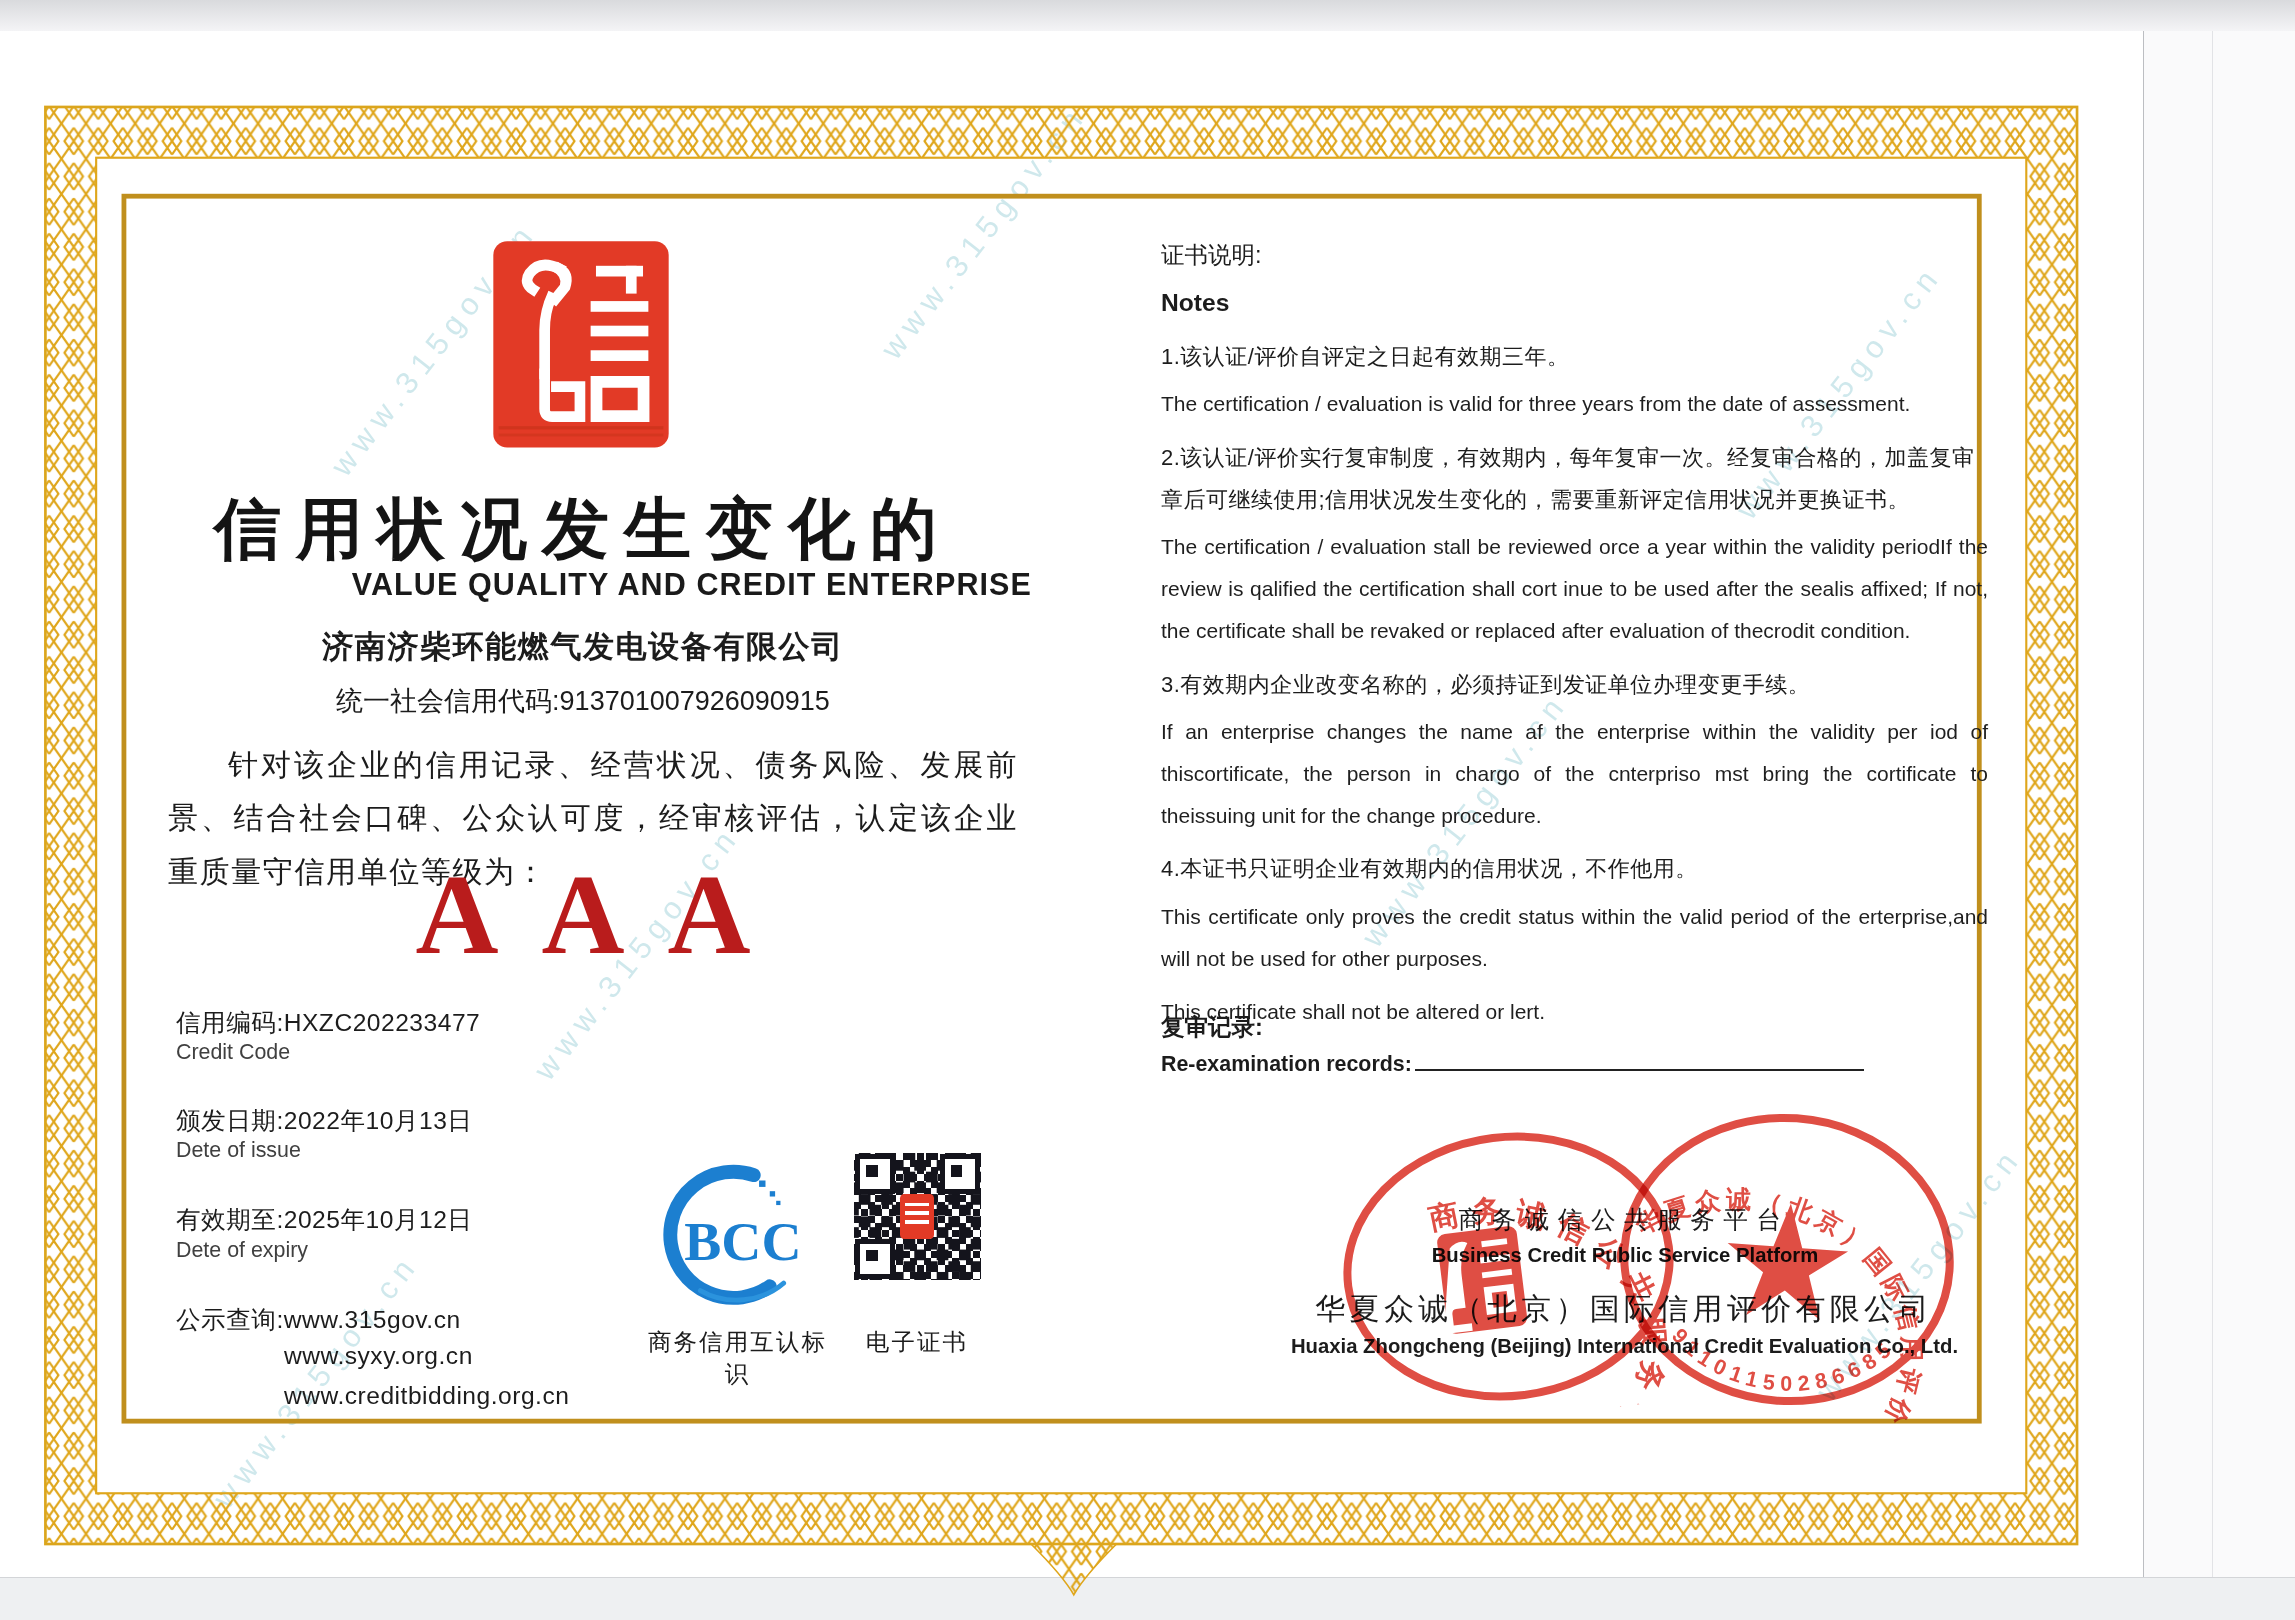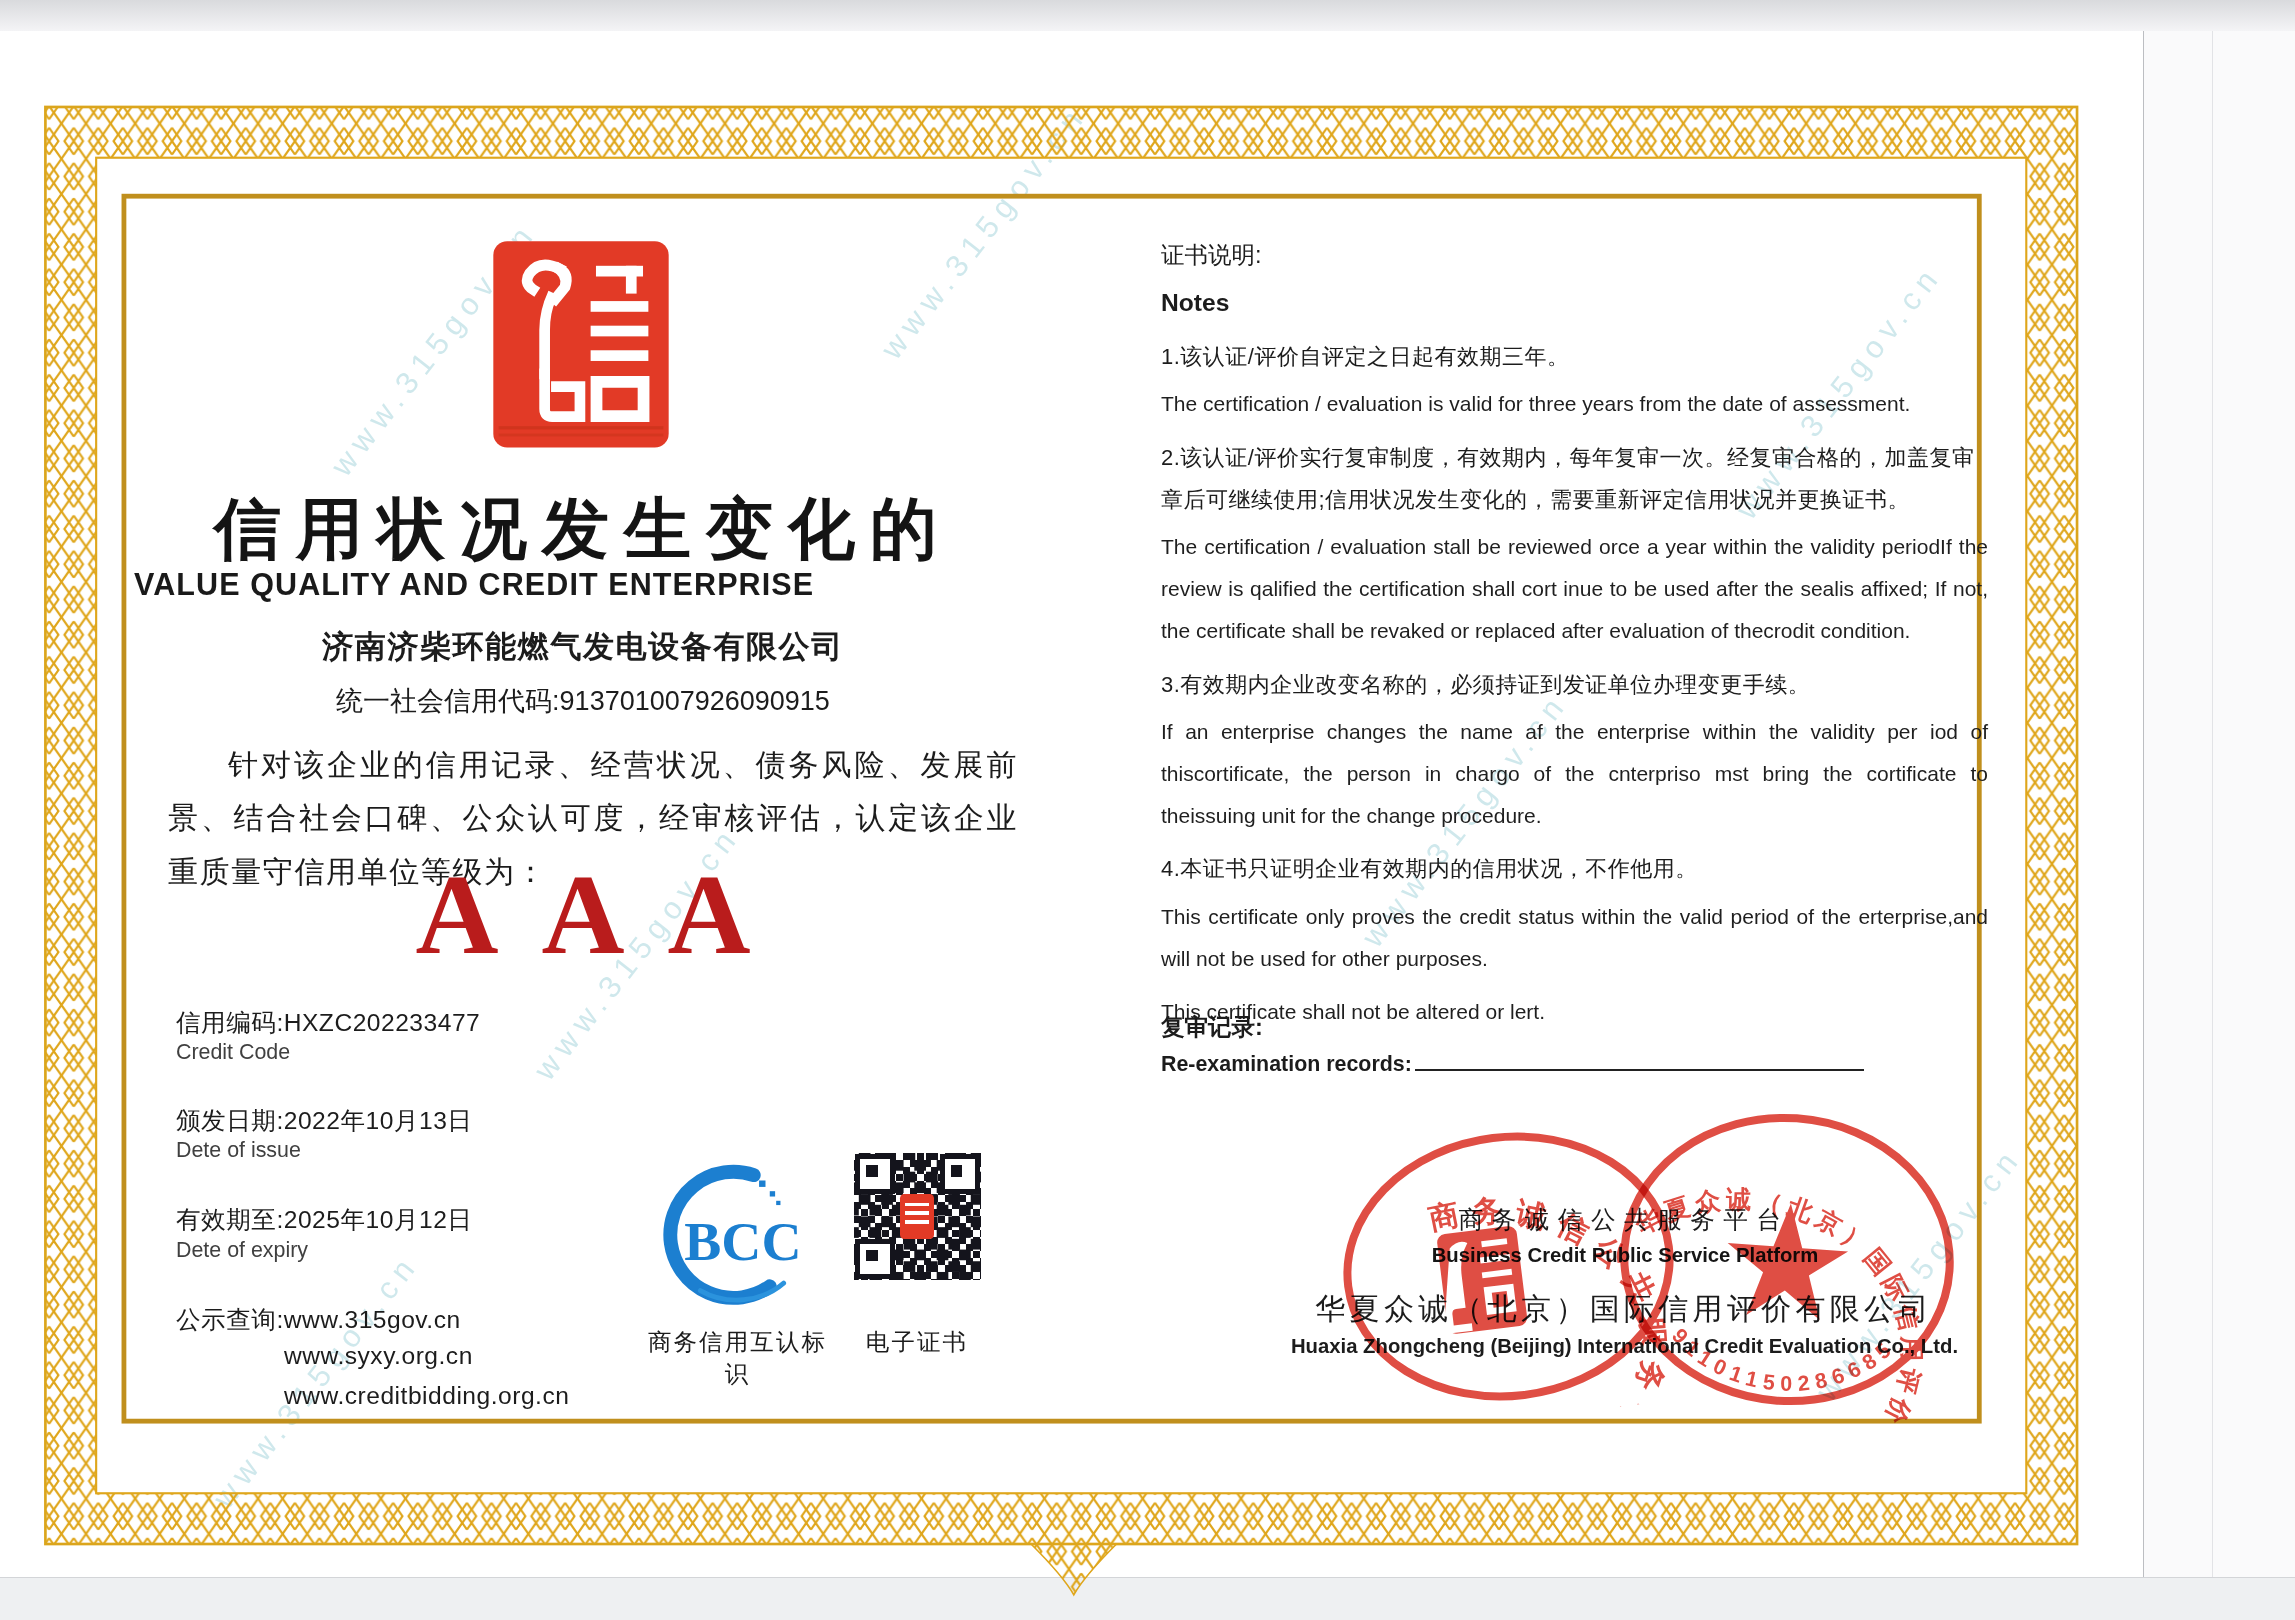--- a/index.html
+++ b/index.html
@@ -10,21 +10,21 @@
   .scan-top{left:0;top:0;width:2295px;height:31px;background:linear-gradient(#d9dadd,#f4f4f6);}
   .scan-bottom{left:0;top:1577px;width:2295px;height:43px;background:#eef0f2;border-top:1.1px solid #d3d5d8;}
   .scan-right{left:2143px;top:31px;width:153px;height:1546px;background:#fafafb;border-left:1.6px solid #bcbec2;}
   .scan-fold{left:2212px;top:31px;width:0.5px;height:1546px;background:#e2e3e6;}
   
   .wm{color:rgba(130,195,205,0.38);font-size:31px;letter-spacing:7.5px;transform:rotate(-52deg);white-space:nowrap;}
   
   #border-svg{left:0;top:0;}
   
   .title-cn{left:134px;top:484px;width:898px;text-align:center;font-size:67px;font-weight:bold;letter-spacing:15px;color:#141414;}
-  .title-en{left:134px;top:567px;width:898px;text-align:left;font-size:30.5px;font-weight:600;letter-spacing:1.1px;color:#1a1a1a;}
+  .title-en{left:134px;top:567px;width:898px;text-align:right;font-size:30.5px;font-weight:600;letter-spacing:1.1px;color:#1a1a1a;}
   .company{left:134px;top:626px;width:898px;text-align:center;font-size:31px;font-weight:bold;letter-spacing:1.6px;}
   .uscc{left:134px;top:683px;width:898px;text-align:center;font-size:27px;font-weight:500;}
   .statement{left:168px;top:738px;width:850px;font-size:30px;line-height:1.78;letter-spacing:1.6px;text-align:justify;text-indent:2em;}
   .rating{left:134px;top:849px;width:898px;text-align:center;font-family:"Liberation Serif",serif;font-weight:bold;font-size:115px;color:#b91c1c;letter-spacing:43px;text-indent:43px;}
   .cn-row{font-size:24.6px;font-weight:500;letter-spacing:0.5px;}
   .en-row{font-size:21.4px;color:#404040;}
   
   .small-label{font-size:23.5px;font-weight:500;letter-spacing:2.1px;text-align:center;}
   .qr{left:851px;top:1150px;width:133px;height:133px;background:#fff;}
   .qr-body{position:absolute;left:3.2px;top:3.2px;right:3.2px;bottom:3.2px;

